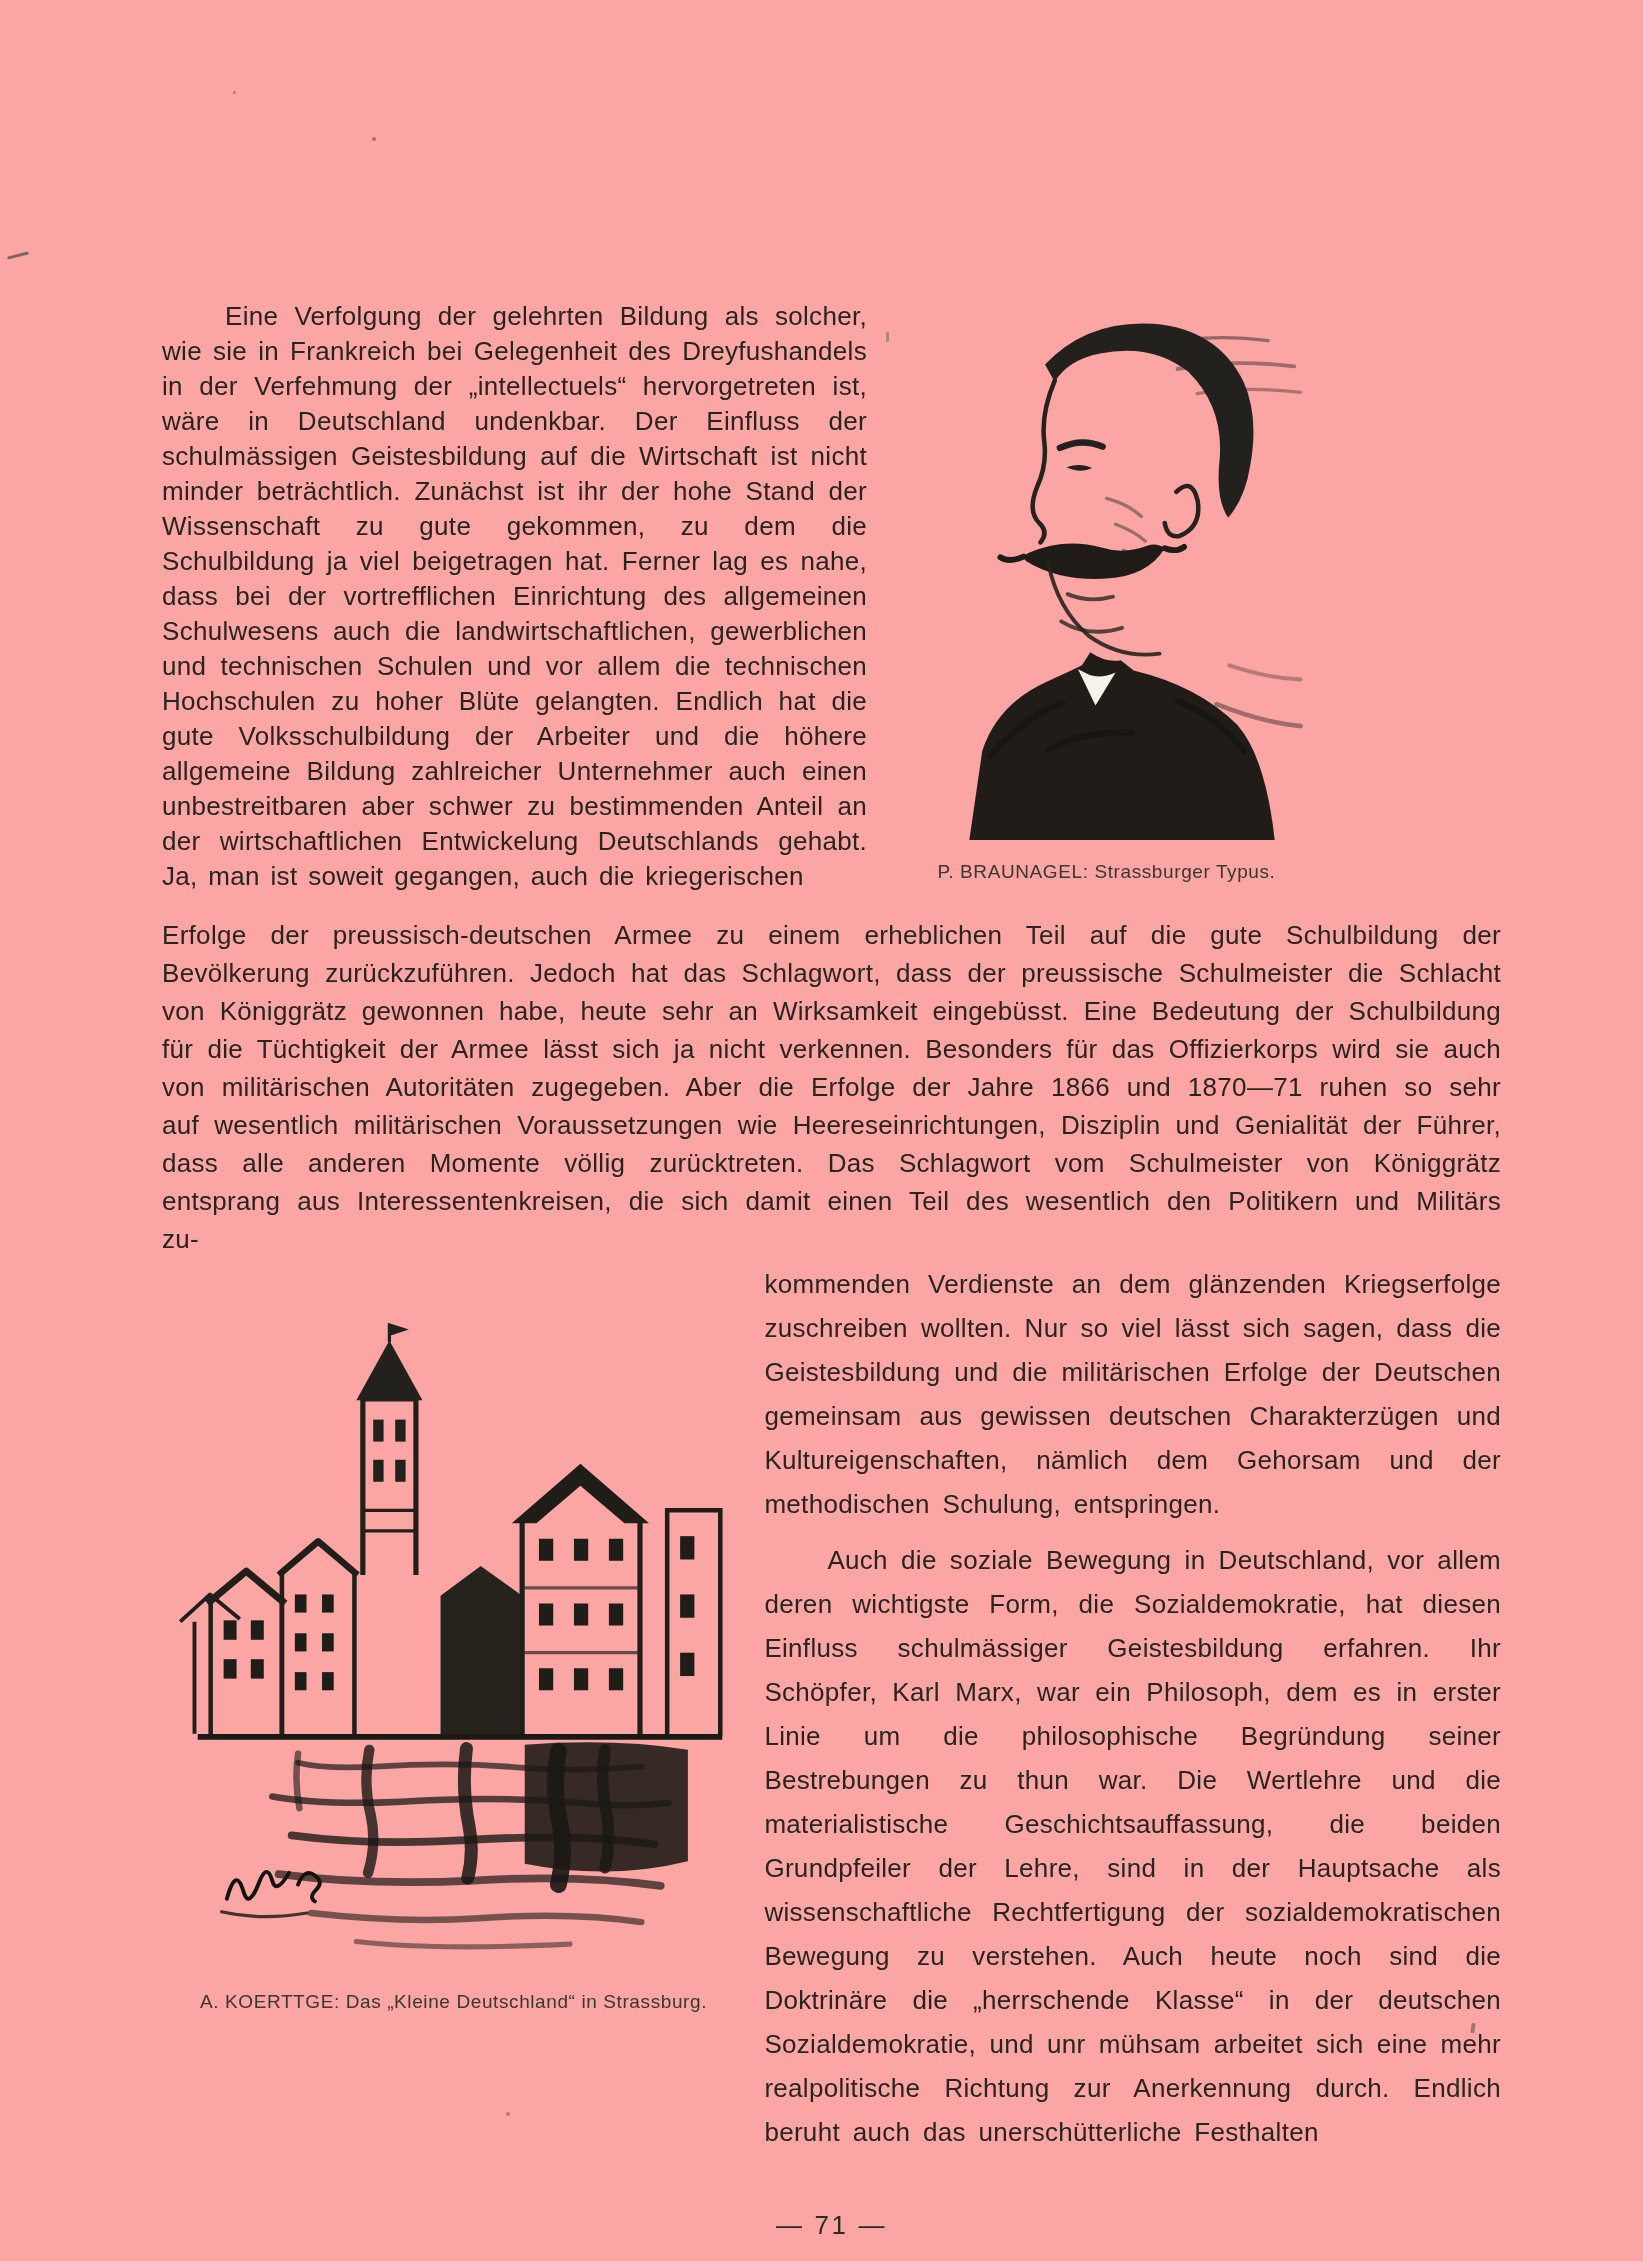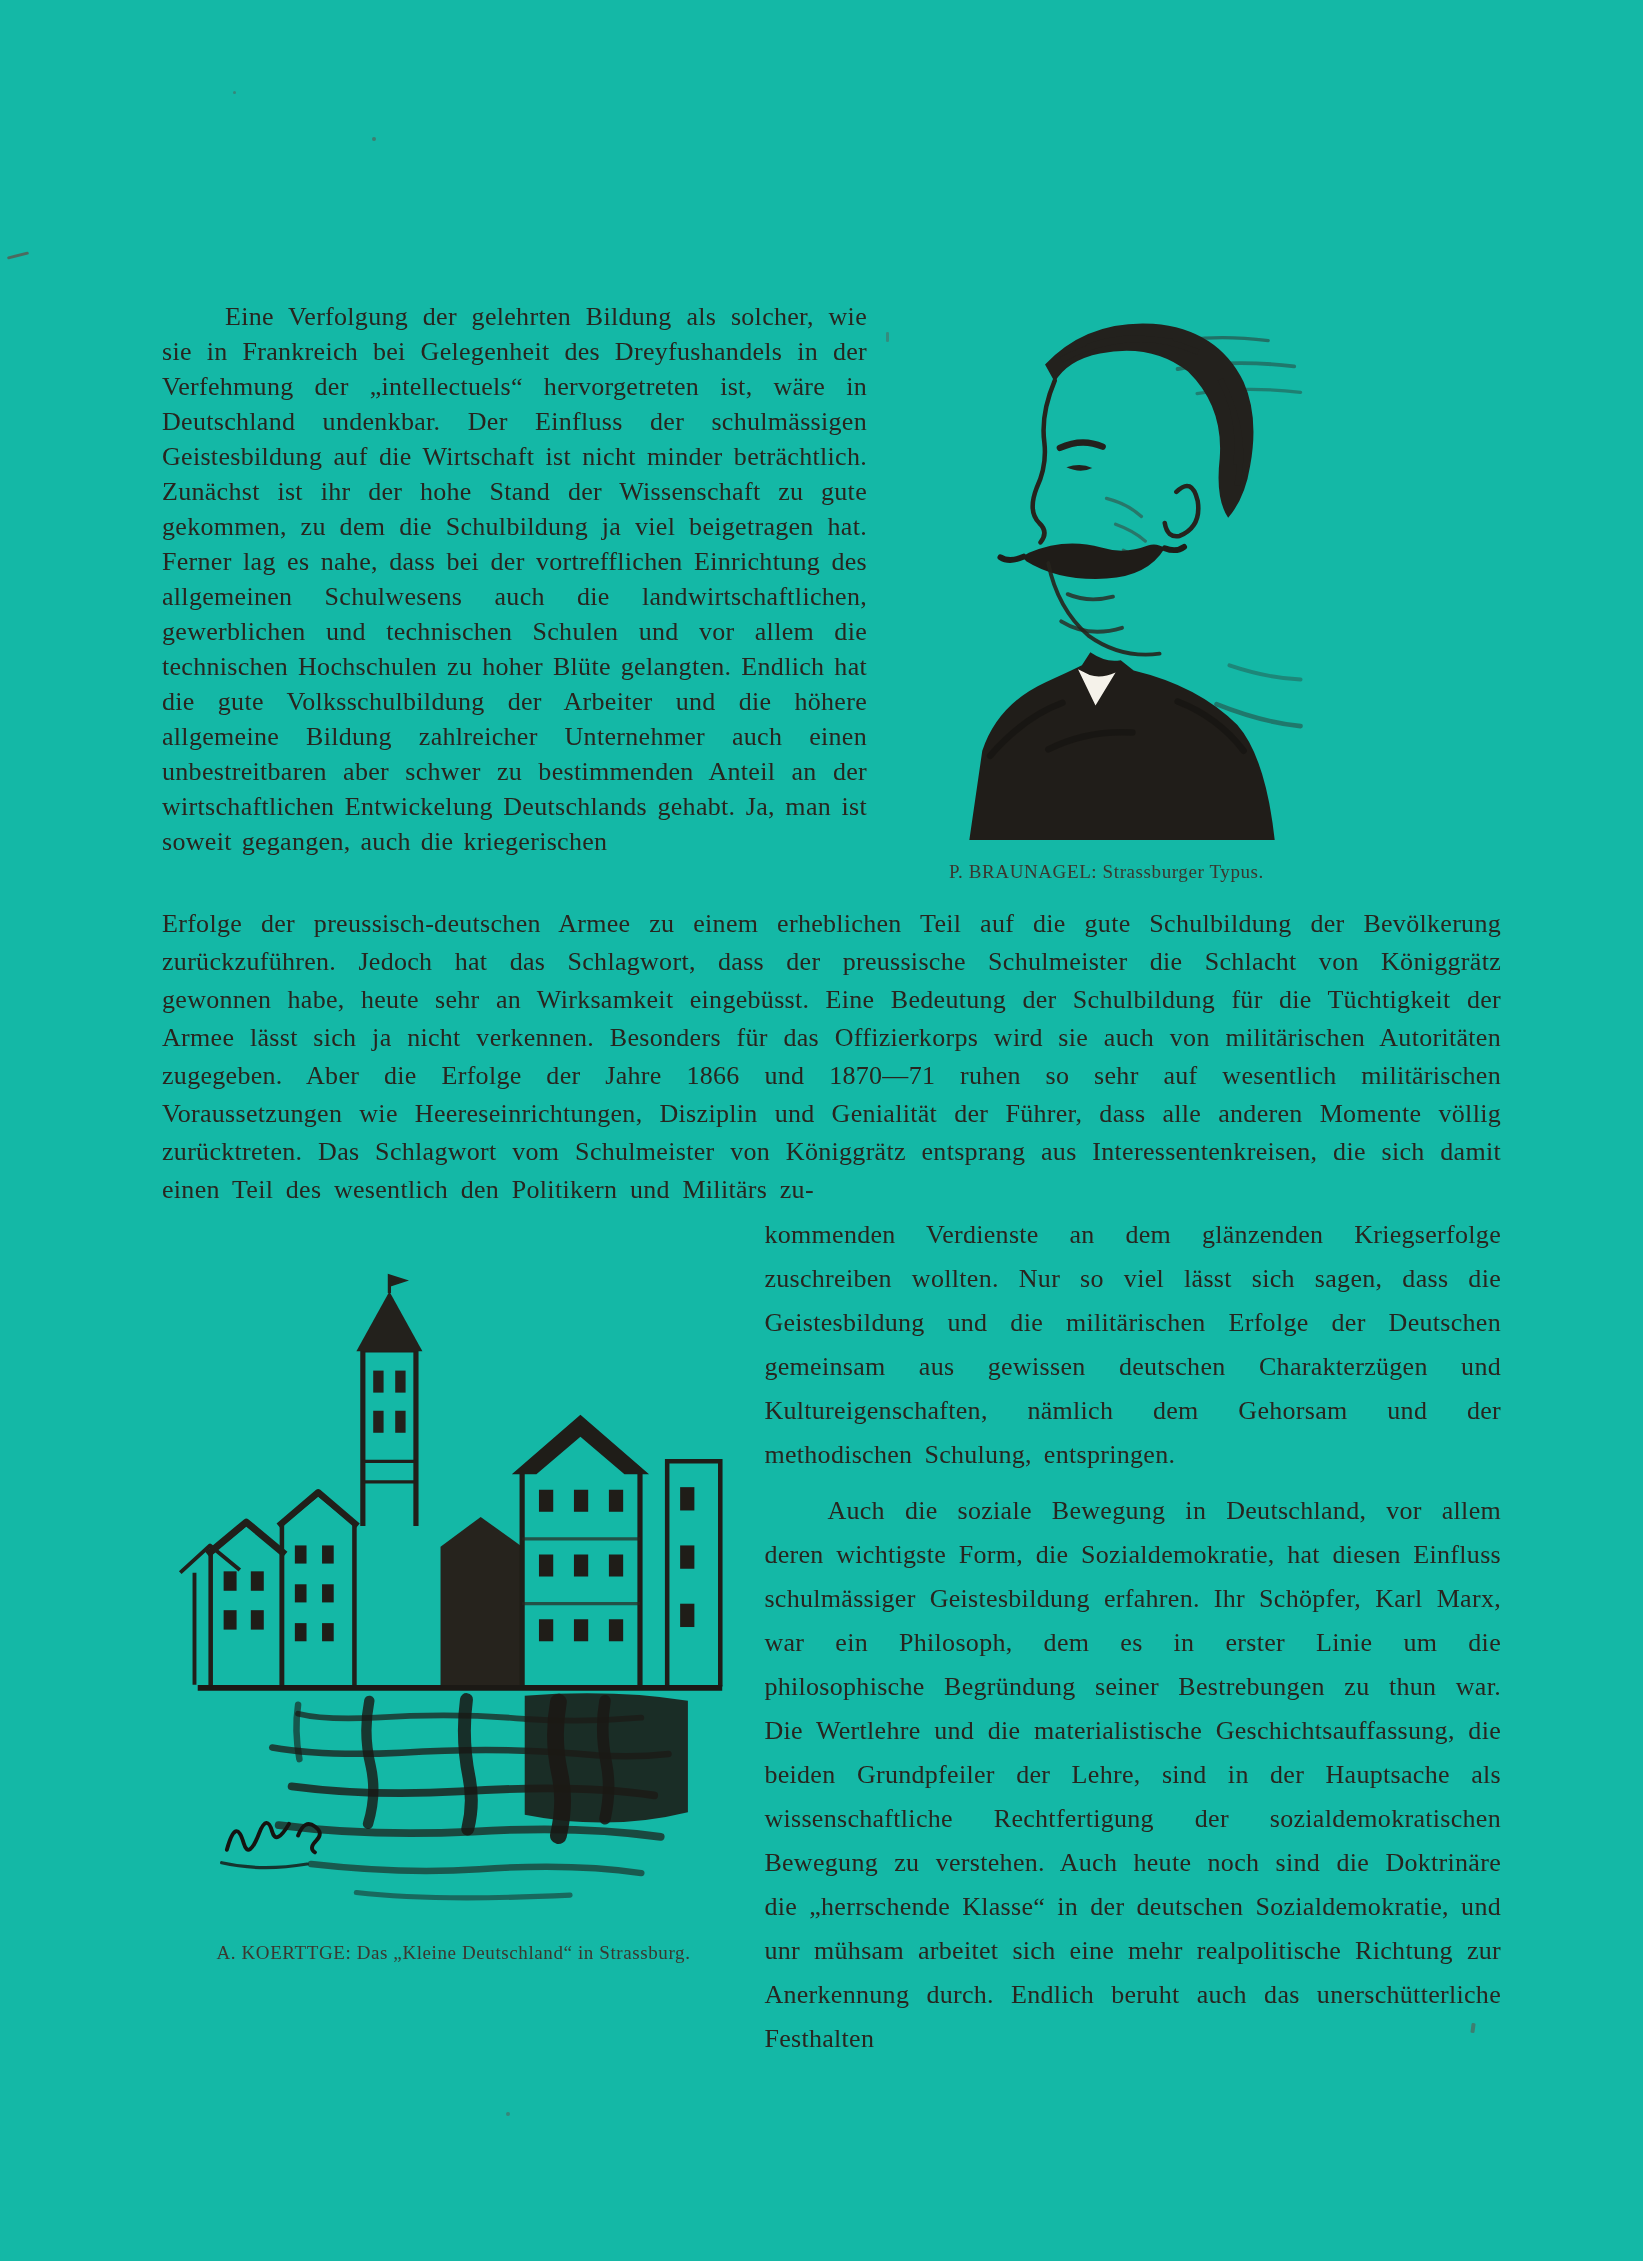--- a/index.html
+++ b/index.html
@@ -2,23 +2,23 @@
 <html lang="de" style="font-size:10.4px"><head>
 <meta charset="utf-8">
 <title>Document</title>
 <style>
   html, body { margin: 0; padding: 0; background: #ffffff; }
   .page {
     position: relative;
     width: 1643px;
     height: 2261px;
     box-sizing: border-box;
-    background: #14b8a6;
+    background: #fca5a5;
     padding: 299px 142px 9px 162px;
-    font-family: Liberation Serif, serif;
+    font-family: Liberation Sans, sans-serif;
     color: #28251f;
     overflow: hidden;
   }
   .body-text {
     font-size: 26px;
     line-height: 35px;
     text-align: justify;
     letter-spacing: 0.3px;
     word-spacing: 3.2px;
     margin: 0;
@@ -215,15 +215,16 @@
         </g>
       </svg>
       <figcaption class="figure-caption">A. KOERTTGE: Das „Kleine Deutschland“ in Strassburg.</figcaption>
     </figure>
     <div class="col-text-right">
       <p class="body-text para-1">kommenden Verdienste an dem glänzenden Kriegserfolge zuschreiben wollten. Nur so viel lässt sich sagen, dass die Geistesbildung und die militärischen Erfolge der Deutschen gemeinsam aus gewissen deutschen Charakterzügen und Kultureigenschaften, nämlich dem Gehorsam und der methodischen Schulung, entspringen.</p>
       <p class="body-text indent para-2">Auch die soziale Bewegung in Deutschland, vor allem deren wichtigste Form, die Sozialdemokratie, hat diesen Einfluss schulmässiger Geistesbildung erfahren. Ihr Schöpfer, Karl Marx, war ein Philosoph, dem es in erster Linie um die philosophische Begründung seiner Bestrebungen zu thun war. Die Wertlehre und die materialistische Geschichtsauffassung, die beiden Grundpfeiler der Lehre, sind in der Hauptsache als wissenschaftliche Rechtfertigung der sozialdemokratischen Bewegung zu verstehen. Auch heute noch sind die Doktrinäre die „herrschende Klasse“ in der deutschen Sozialdemokratie, und unr mühsam arbeitet sich eine mehr realpolitische Richtung zur Anerkennung durch. Endlich beruht auch das unerschütterliche Festhalten</p>
     </div>
   </section>
 
+  <footer class="page-number">—  71  —</footer>
 
 </div>
 
 
 </body></html>

